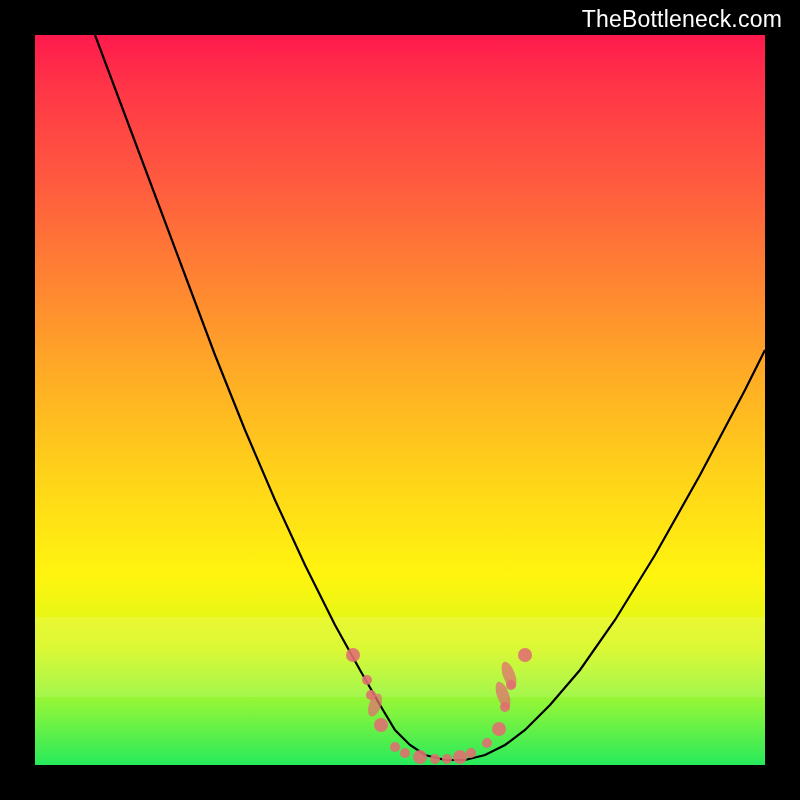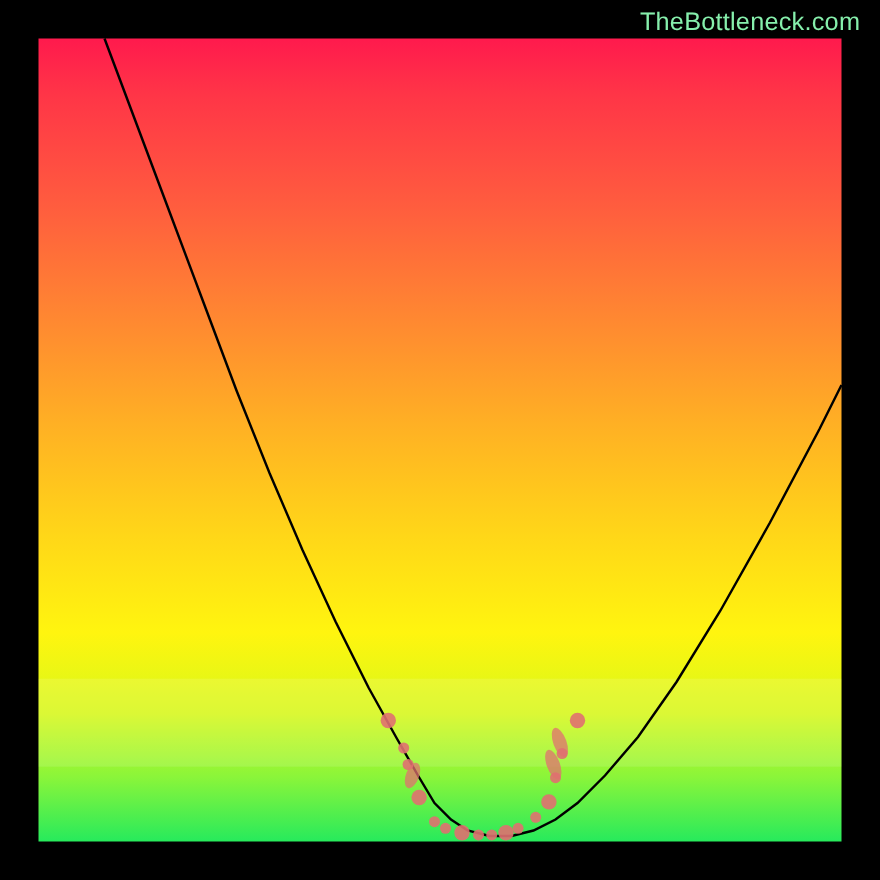--- a/index.html
+++ b/index.html
@@ -46,21 +46,21 @@
   }
   .band1 {
     top: calc(35px + 582px);
     height: 80px;
     background: rgba(255,255,255,0.12);
   }
   .watermark {
     position: absolute;
     top: 6px;
     right: 18px;
-    color: #86efac;
+    color: #ffffff;
     font-size: 23px;
     font-weight: 500;
     letter-spacing: 0.2px;
   }
   svg.curve-layer {
     position: absolute;
     top: 35px;
     left: 35px;
     width: 730px;
     height: 730px;

